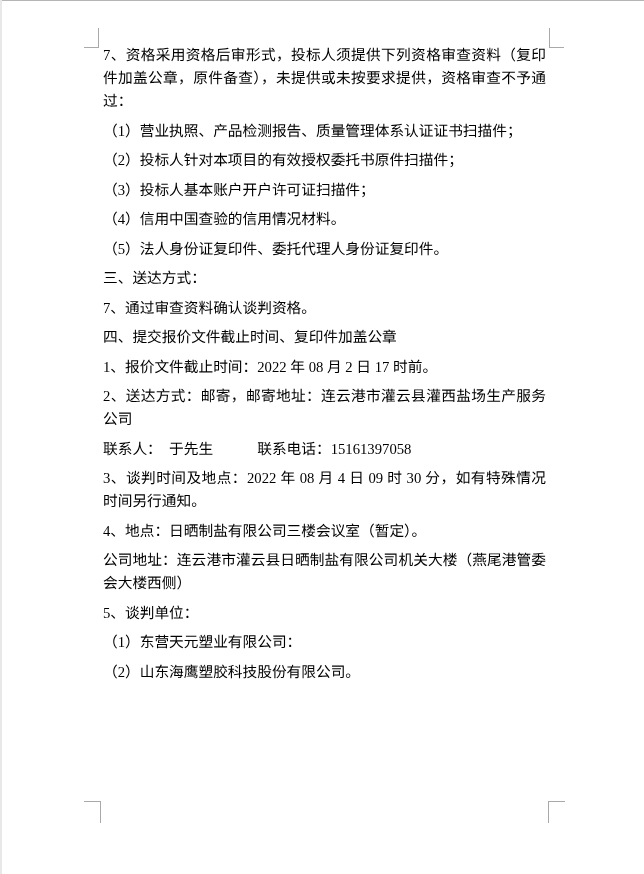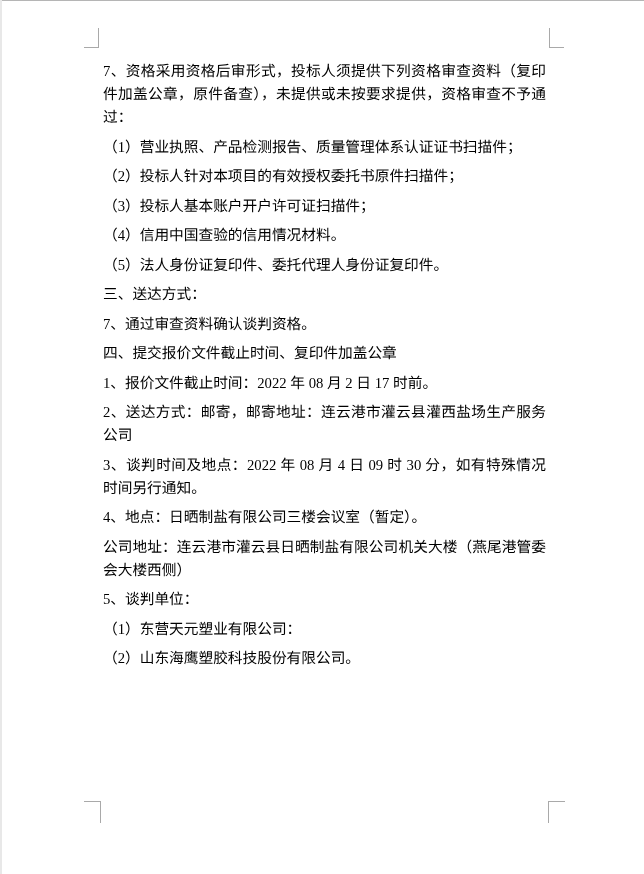--- a/index.html
+++ b/index.html
@@ -47,21 +47,21 @@
     border-top: 1px solid #a9a9a9;
   }
   .crop-br {
     left: 548px; top: 801px; width: 16px; height: 21px;
     border-left: 1px solid #a9a9a9;
     border-top: 1px solid #a9a9a9;
   }
   .content {
     position: absolute;
     left: 103px;
-    top: 60px;
+    top: 44px;
     width: 443px;
     color: #000000;
     font-size: 14.7px;
     line-height: 23px;
     text-align: justify;
   }
   .content p {
     margin: 0 0 6.5px 0;
     padding: 0;
     white-space: pre-wrap;
@@ -84,20 +84,21 @@
       <p>（1）营业执照、产品检测报告、质量管理体系认证证书扫描件；</p>
       <p>（2）投标人针对本项目的有效授权委托书原件扫描件；</p>
       <p>（3）投标人基本账户开户许可证扫描件；</p>
       <p>（4）信用中国查验的信用情况材料。</p>
       <p>（5）法人身份证复印件、委托代理人身份证复印件。</p>
       <p>三、送达方式：</p>
       <p>7、通过审查资料确认谈判资格。</p>
       <p>四、提交报价文件截止时间、复印件加盖公章</p>
       <p>1、报价文件截止时间：2022 年 08 月 2 日 17 时前。</p>
       <p>2、送达方式：邮寄，邮寄地址：连云港市灌云县灌西盐场生产服务公司</p>
+      <p>联系人：　于先生　　　联系电话：15161397058</p>
       <p>3、谈判时间及地点：2022 年 08 月 4 日 09 时 30 分，如有特殊情况时间另行通知。</p>
       <p>4、地点：日晒制盐有限公司三楼会议室（暂定）。</p>
       <p>公司地址：连云港市灌云县日晒制盐有限公司机关大楼（燕尾港管委会大楼西侧）</p>
       <p>5、谈判单位：</p>
       <p>（1）东营天元塑业有限公司：</p>
       <p>（2）山东海鹰塑胶科技股份有限公司。</p>
     </div>
 </div>
 
 </body></html>

